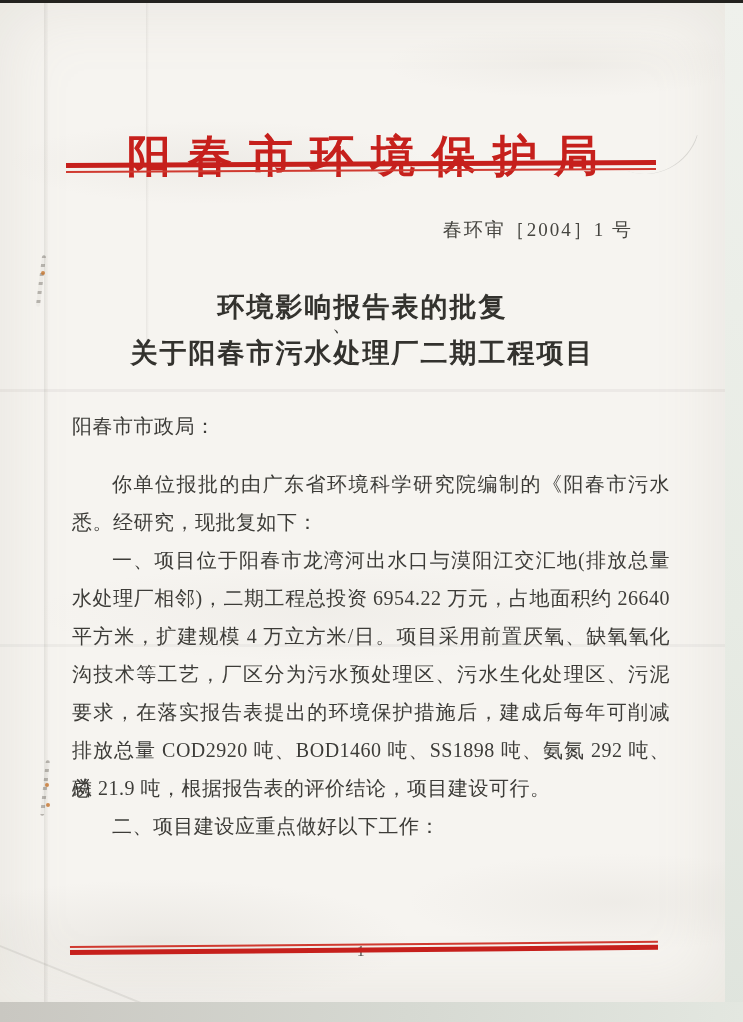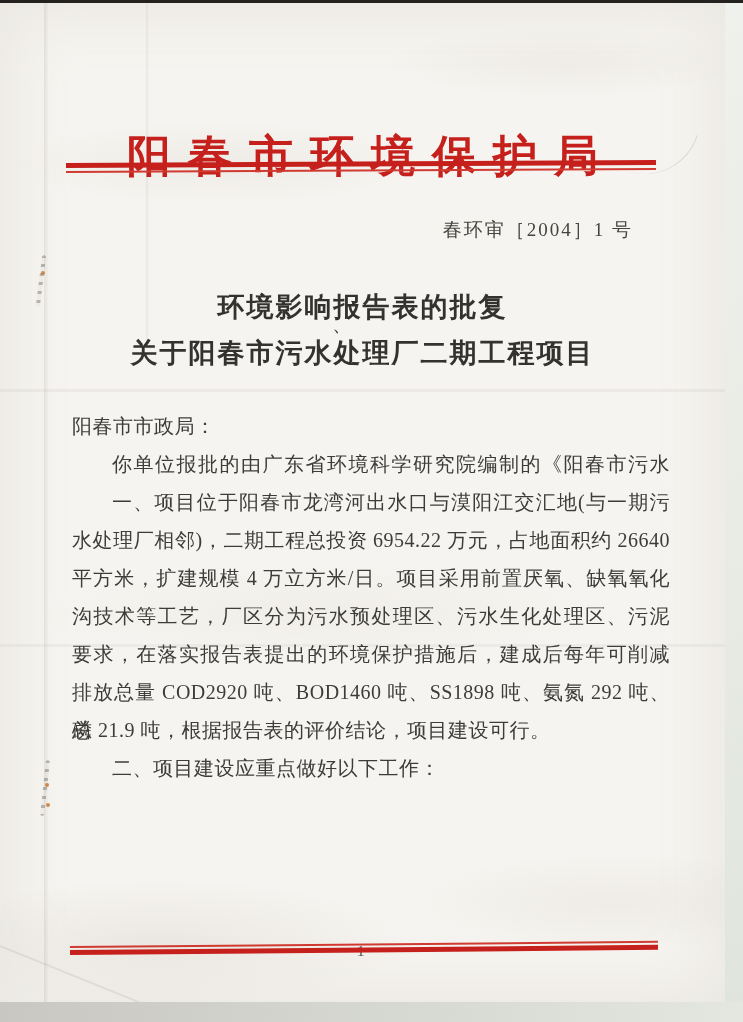--- a/index.html
+++ b/index.html
@@ -78,21 +78,21 @@
   .doctitle div{line-height:46px;letter-spacing:2px;}
   .stray{position:absolute;left:332px;top:308px;font-size:20px;color:#3a3936;}
   
   .bodytext{position:absolute;left:72px;top:404px;width:598px;color:#3d3c38;}
   .bline{
     font-size:20px;line-height:38px;height:38px;white-space:nowrap;
     text-align:justify;letter-spacing:0.5px;overflow:visible;
   }
   .bline.full{text-align-last:justify;white-space:normal;}
   .bline.indent{text-indent:2em;}
-  .recipient{margin-bottom:0;}
+  .recipient{margin-bottom:20px;}
   
   .pageno{position:absolute;left:357px;top:940px;font-size:15px;line-height:16px;color:#4a4945;z-index:2;}
 </style>
 </head>
 <body>
 
 <div class="stage">
 
   <div class="paper">
     <div class="crease v1"></div>
@@ -121,21 +121,22 @@
     <div class="doctitle">
       <div>环境影响报告表的批复</div>
       <div>关于阳春市污水处理厂二期工程项目</div>
     </div>
     <div class="stray">、</div>
 
     <div class="bodytext">
       <div class="bline recipient">阳春市市政局：</div>
       <div>
           <div class="bline indent full">你单位报批的由广东省环境科学研究院编制的《阳春市污水</div>
-          <div class="bline indent full">一、项目位于阳春市龙湾河出水口与漠阳江交汇地(与一期污</div>
+          <div class="bline">悉。经研究，现批复如下：</div>
+          <div class="bline indent full">一、项目位于阳春市龙湾河出水口与漠阳江交汇地(排放总量</div>
           <div class="bline full">水处理厂相邻)，二期工程总投资 6954.22 万元，占地面积约 26640</div>
           <div class="bline full">平方米，扩建规模 4 万立方米/日。项目采用前置厌氧、缺氧氧化</div>
           <div class="bline full">沟技术等工艺，厂区分为污水预处理区、污水生化处理区、污泥</div>
           <div class="bline full">要求，在落实报告表提出的环境保护措施后，建成后每年可削减</div>
           <div class="bline full">排放总量 COD2920 吨、BOD1460 吨、SS1898 吨、氨氮 292 吨、总</div>
           <div class="bline">磷 21.9 吨，根据报告表的评价结论，项目建设可行。</div>
           <div class="bline indent">二、项目建设应重点做好以下工作：</div>
         </div>
     </div>
 

